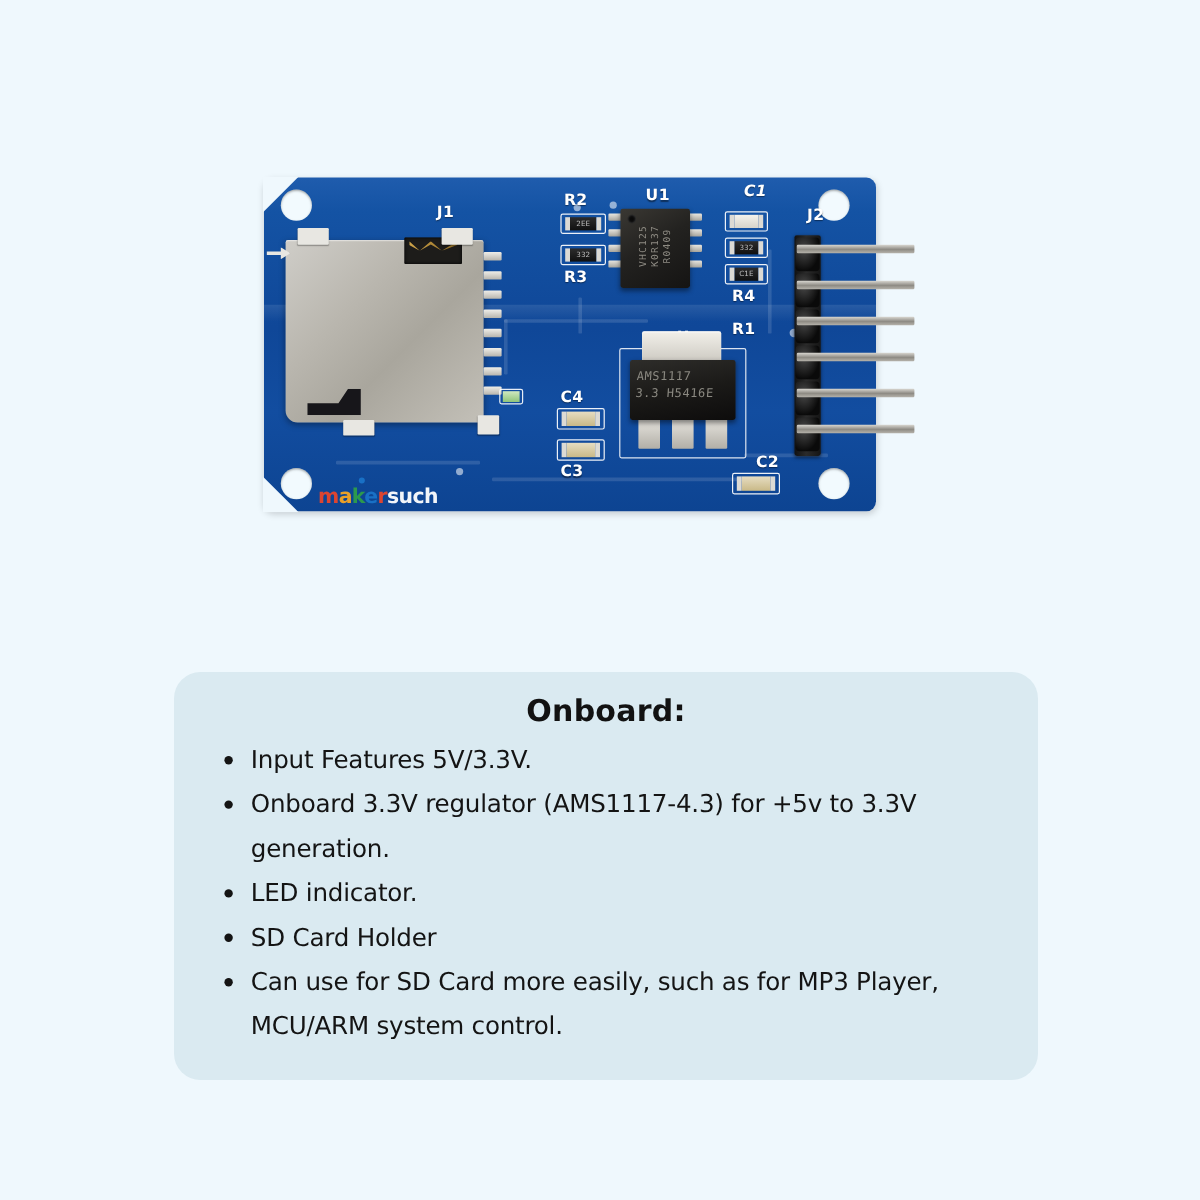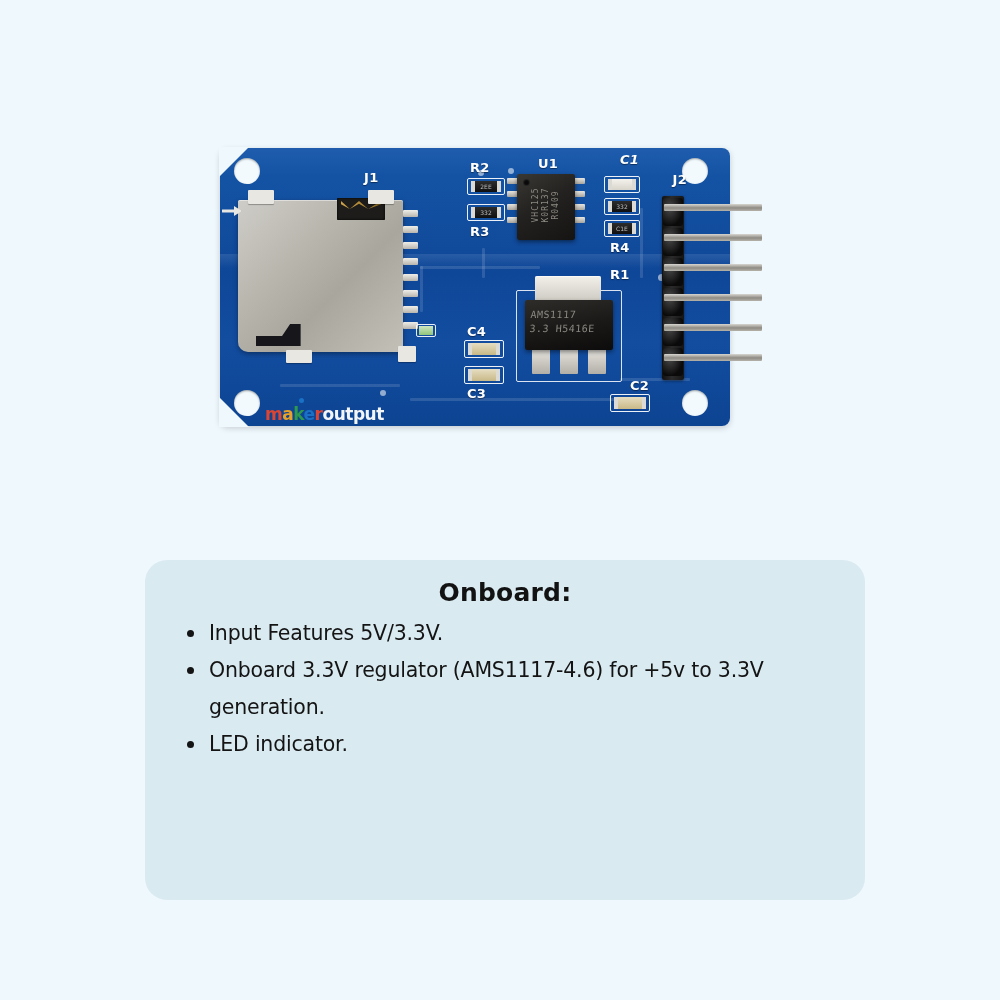--- a/index.html
+++ b/index.html
@@ -538,24 +538,26 @@
     </div>
     <div class="header-pin" style="left:444px; top:56px;  width:98px;"></div>
     <div class="header-pin" style="left:444px; top:86px;  width:98px;"></div>
     <div class="header-pin" style="left:444px; top:116px; width:98px;"></div>
     <div class="header-pin" style="left:444px; top:146px; width:98px;"></div>
     <div class="header-pin" style="left:444px; top:176px; width:98px;"></div>
     <div class="header-pin" style="left:444px; top:206px; width:98px;"></div>
   </div>
 
   <div class="watermark">
-    <span class="dot"></span><span class="m">m</span><span class="a">a</span><span class="k">k</span><span class="e">e</span><span class="r">r</span><span class="bz">output</span>
+    <span class="dot"></span><span class="m">m</span><span class="a">a</span><span class="k">k</span><span class="e">e</span><span class="r">r</span><span class="bz">such</span>
   </div>
 </div>
 
 <div id="features-panel">
   <div class="features-title">Onboard:</div>
   <ul class="features-list">
     <li>Input Features 5V/3.3V.</li>
-    <li>Onboard 3.3V regulator (AMS1117-4.6) for +5v to 3.3V generation.</li>
+    <li>Onboard 3.3V regulator (AMS1117-4.3) for +5v to 3.3V generation.</li>
     <li>LED indicator.</li>
+    <li>SD Card Holder</li>
+    <li>Can use for SD Card more easily, such as for MP3 Player, MCU/ARM system control.</li>
   </ul>
 </div>
 
 </body></html>

